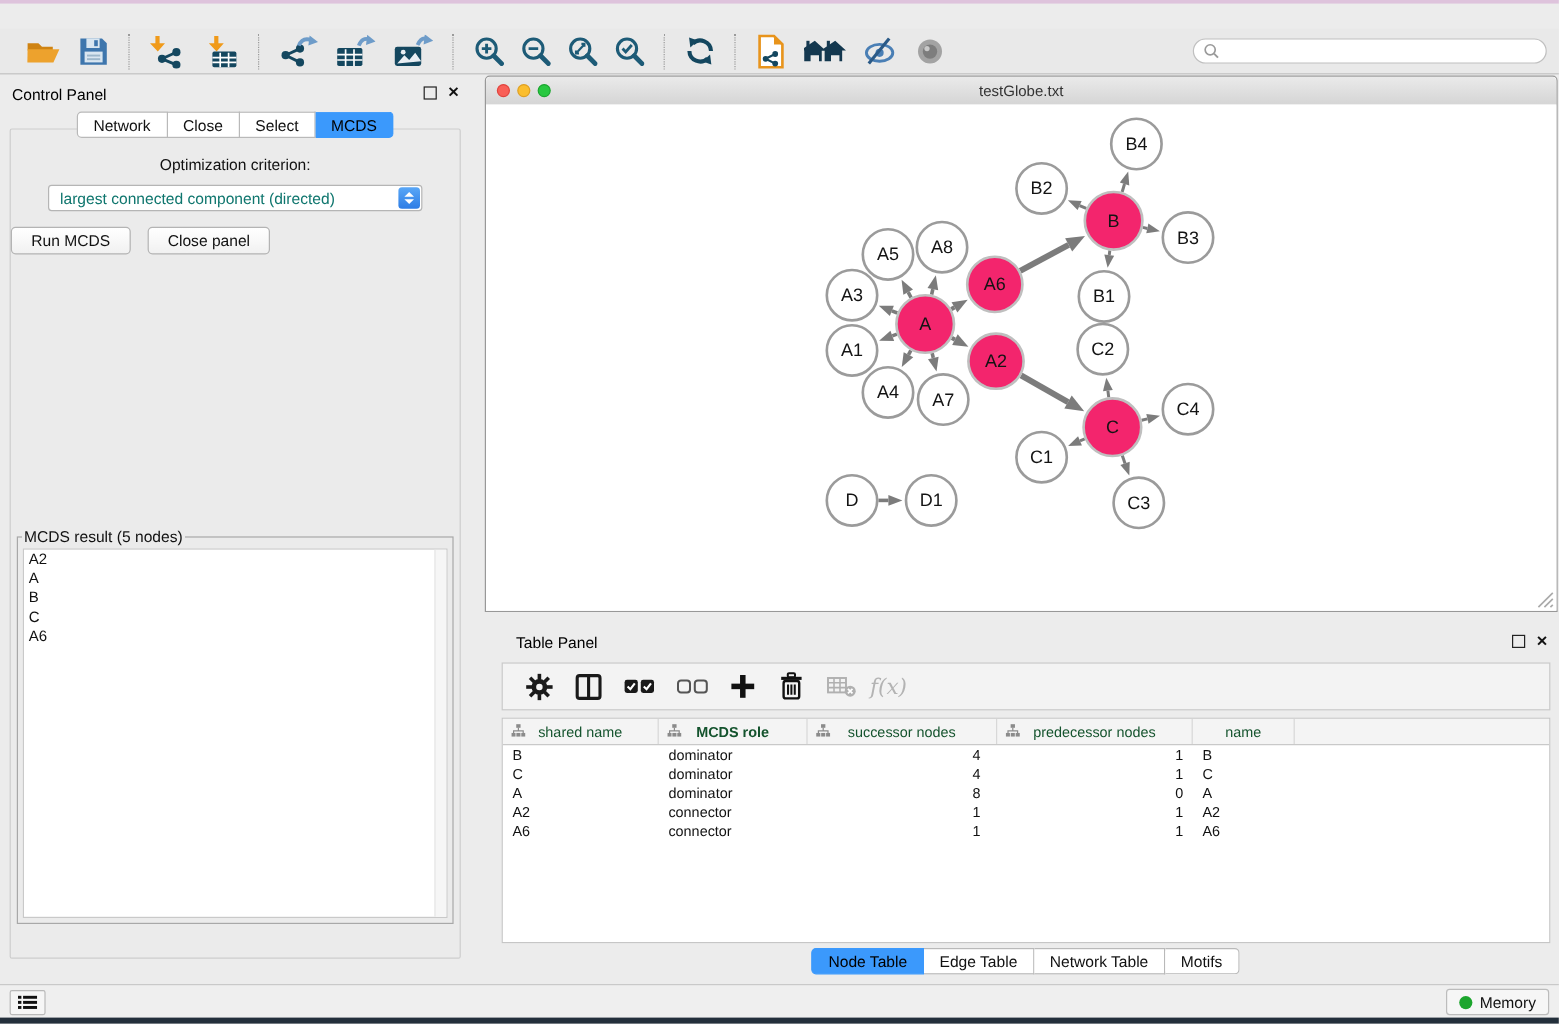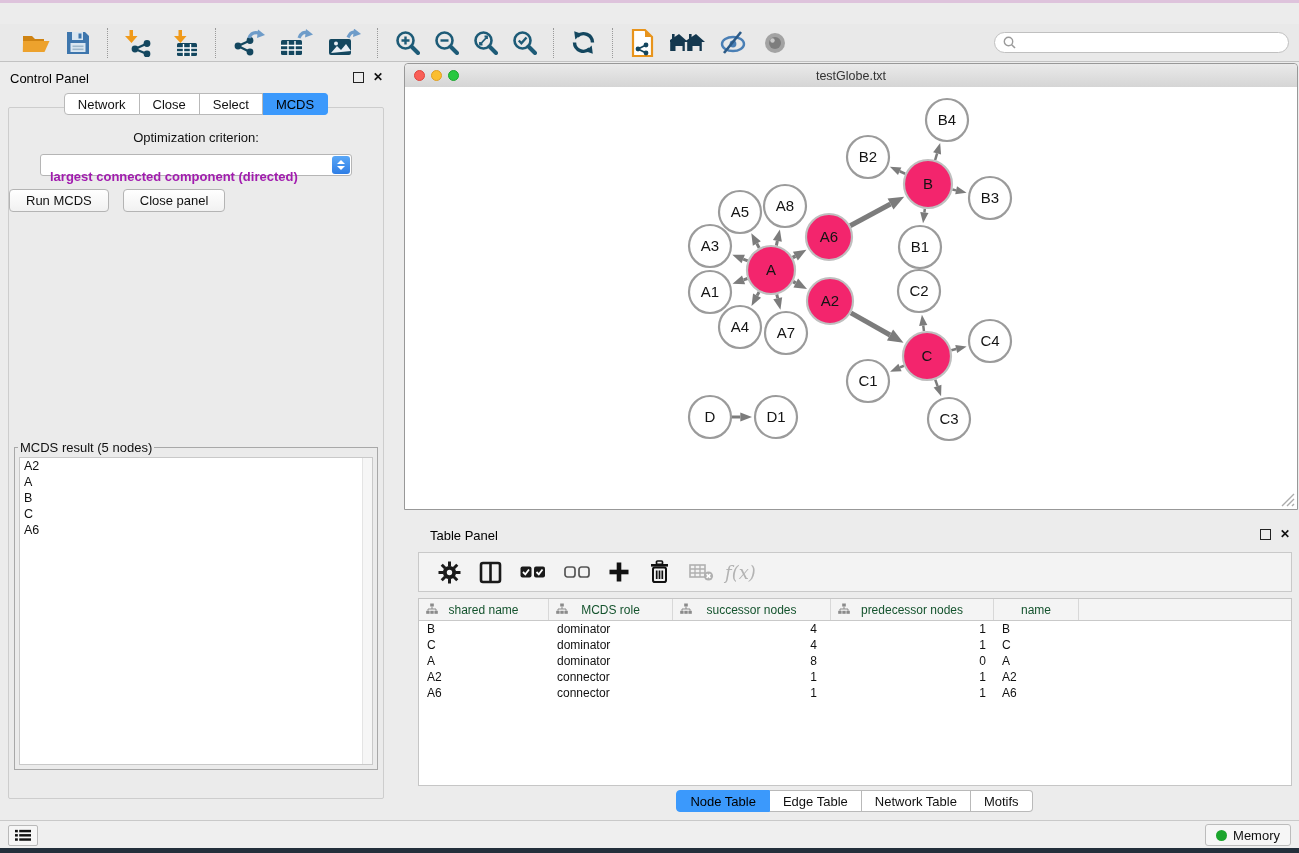--- a/index.html
+++ b/index.html
@@ -35,21 +35,21 @@
   .seg-tab{font-family:"Liberation Sans",sans-serif;font-size:13px;color:#111;background:#fff;
     border:1px solid #b9b9b9;border-left-width:0;padding:3px 13px;height:22px;box-sizing:border-box;cursor:default;}
   .seg-tab:first-child{border-left-width:1px;border-radius:4px 0 0 4px;}
   .seg-tab:last-child{border-radius:0 4px 4px 0;}
   .seg-tab.active{background:#3b99fc;border-color:#3b99fc;color:#000000;}
   .cp-content{position:absolute;left:8px;top:44px;width:374px;height:690px;background:#ebebeb;
     border:1px solid #cdcdcd;border-radius:2px;}
   .opt-label{margin-top:22px;text-align:center;font-size:13px;color:#111;}
   .select-box{position:relative;margin:9px auto 0;width:312px;height:22px;background:#fff;
     border:1px solid #b5b5b5;border-radius:3px;box-sizing:border-box;}
-  .select-value{position:absolute;left:9px;top:14px;font-size:13px;color:#a21caf;white-space:nowrap;font-weight:bold;}
+  .select-value{position:absolute;left:9px;top:3px;font-size:13px;color:#0f766e;white-space:nowrap;}
   .stepper{position:absolute;right:1px;top:1px;width:18px;height:18px;border-radius:3px;
     background:linear-gradient(#59a7f7,#2e7de5);display:flex;flex-direction:column;align-items:center;justify-content:center;gap:2px;}
   .stepper i{display:block;width:0;height:0;border-left:4px solid transparent;border-right:4px solid transparent;}
   .stepper .up{border-bottom:4px solid #fff;}
   .stepper .dn{border-top:4px solid #fff;}
   .btn-row{display:flex;gap:14px;margin-top:13px;}
   .mac-btn{font-family:"Liberation Sans",sans-serif;font-size:13px;color:#111;height:23px;padding:0 16px;
     background:linear-gradient(#ffffff,#f1f1f1);border:1px solid #b4b4b4;border-radius:4px;cursor:default;}
   .result-box{position:absolute;left:5px;right:5px;top:332px;height:328px;margin:0;
     border:1px solid #a8a8a8;padding:0;background:#ebebeb;}
@@ -527,21 +527,21 @@
               <g fill="#8b8b8b">
                 <rect x="4.2" y="0.5" width="3.6" height="3"></rect>
                 <rect x="0.2" y="7.8" width="3.4" height="3"></rect>
                 <rect x="4.3" y="7.8" width="3.4" height="3"></rect>
                 <rect x="8.4" y="7.8" width="3.4" height="3"></rect>
               </g>
               <path d="M6 3.5 V6 M2 7.8 V6 H10 V7.8" stroke="#8b8b8b" fill="none"></path>
             </svg>
             <span>shared name</span>
           </div>
-          <div class="t-hcell" style="width: 124px;">
+          <div class="t-hcell" style="width: 124px; font-weight: bold;">
             <svg class="hicon" width="12" height="12" viewBox="0 0 12 12">
               <g fill="#8b8b8b">
                 <rect x="4.2" y="0.5" width="3.6" height="3"></rect>
                 <rect x="0.2" y="7.8" width="3.4" height="3"></rect>
                 <rect x="4.3" y="7.8" width="3.4" height="3"></rect>
                 <rect x="8.4" y="7.8" width="3.4" height="3"></rect>
               </g>
               <path d="M6 3.5 V6 M2 7.8 V6 H10 V7.8" stroke="#8b8b8b" fill="none"></path>
             </svg>
             <span>MCDS role</span>

